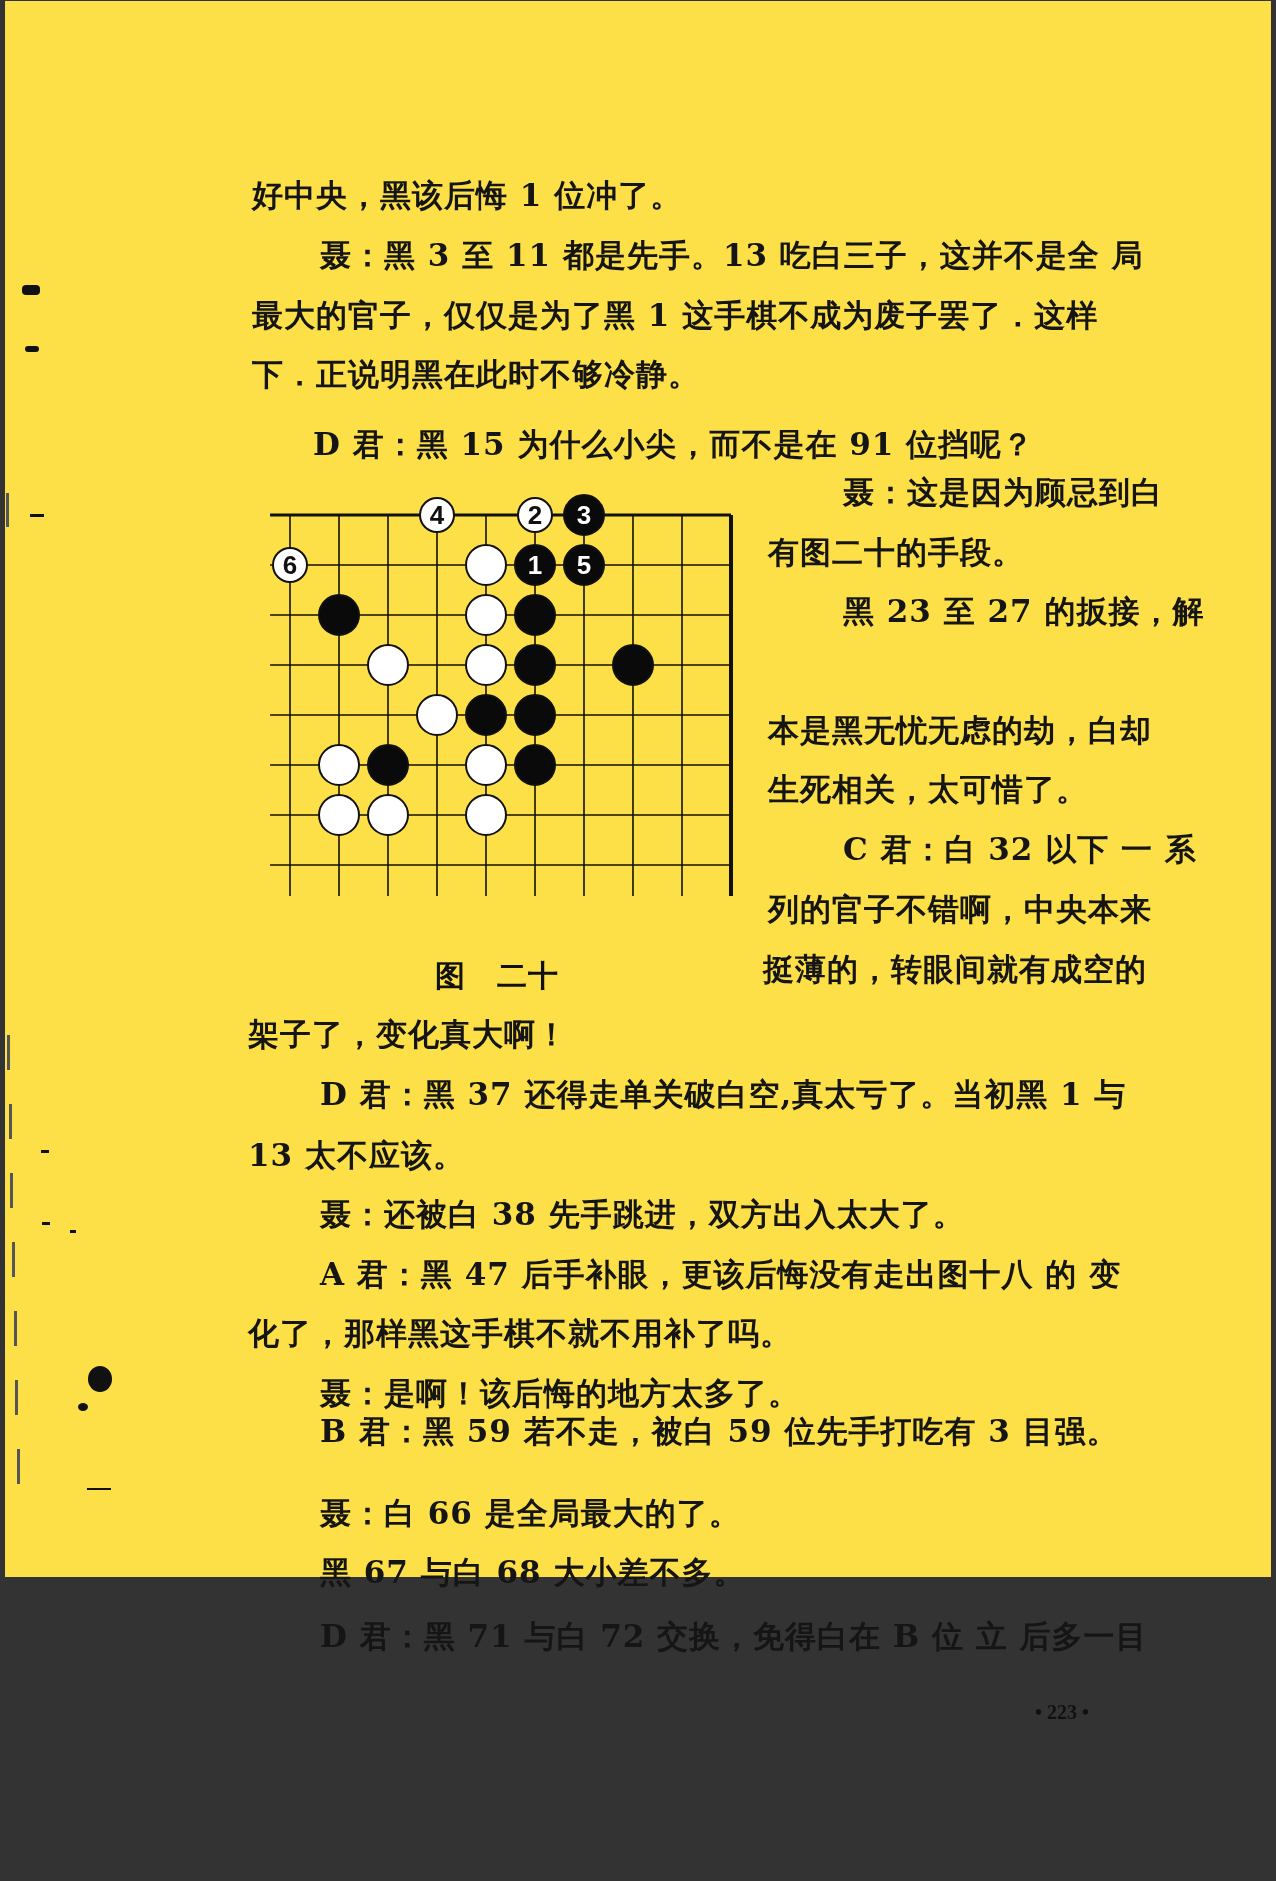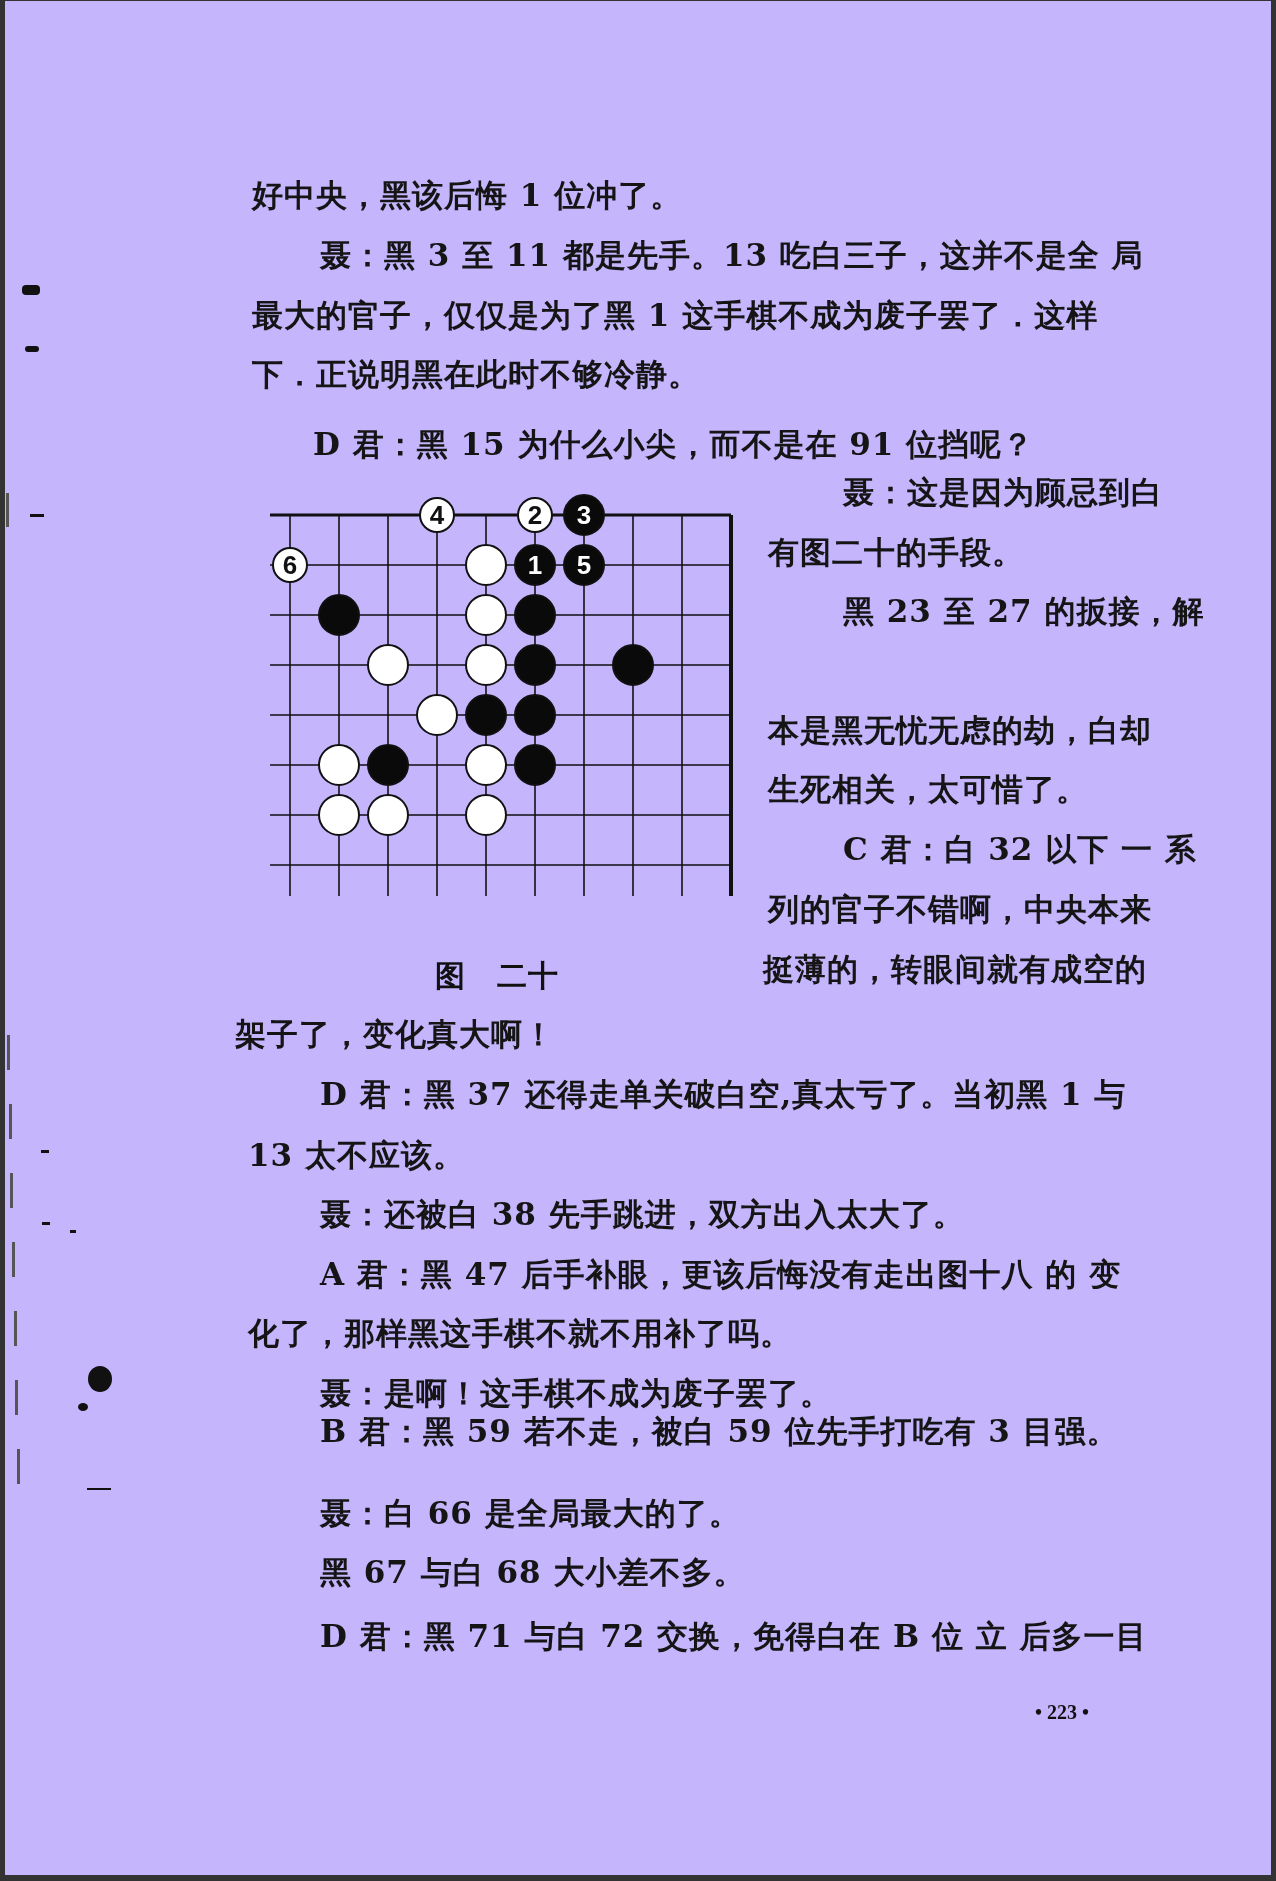--- a/index.html
+++ b/index.html
@@ -3,22 +3,22 @@
   <meta charset="utf-8">
   <style>
     html, body { margin: 0; padding: 0; }
     body {
       width: 1276px; height: 1881px; position: relative; overflow: hidden;
       background: #333333;
       font-family: "DejaVu Serif", "Liberation Serif", serif;
       color: #111;
     }
     .page {
-      position: absolute; left: 5px; top: 1px; width: 1266px; height: 1874px;
-      background: #c4b5fd;
+      position: absolute; left: 5px; top: 1px; width: 1266px; height: 1576px;
+      background: #fde047;
     }
     .line {
       position: absolute; font-size: 31px; line-height: 40px; white-space: nowrap;
       letter-spacing: 1px; font-weight: bold; color: #151515;
     }
     .caption { position: absolute; font-size: 30px; font-weight: bold; letter-spacing: 1px; }
     .pagenum { position: absolute; font-size: 20px; font-weight: bold; font-family: "Liberation Serif", serif; }
     .board { position: absolute; left: 0; top: 0; }
     .mark { position: absolute; background: #111; }
     .edge-line { position: absolute; background: #555; width: 3px; }
@@ -89,27 +89,27 @@
 
   <div class="line" style="left:838px; top:471px;">聂：这是因为顾忌到白</div>
   <div class="line" style="left:763px; top:531px;">有图二十的手段。</div>
   <div class="line" style="left:838px; top:590px;">黑 23 至 27 的扳接，解</div>
   <div class="line" style="left:763px; top:709px;">本是黑无忧无虑的劫，白却</div>
   <div class="line" style="left:763px; top:768px;">生死相关，太可惜了。</div>
   <div class="line" style="left:838px; top:828px;text-align:right;">C 君：白 32 以下 一 系</div>
   <div class="line" style="left:763px; top:888px;">列的官子不错啊，中央本来</div>
   <div class="line" style="left:758px; top:948px;">挺薄的，转眼间就有成空的</div>
 
-  <div class="line" style="left:230px; top:1013px;">架子了，变化真大啊！</div>
+  <div class="line" style="left:243px; top:1013px;">架子了，变化真大啊！</div>
   <div class="line" style="left:315px; top:1073px;">D 君：黑 37 还得走单关破白空,真太亏了。当初黑 1 与</div>
   <div class="line" style="left:243px; top:1134px;">13 太不应该。</div>
   <div class="line" style="left:315px; top:1193px;">聂：还被白 38 先手跳进，双方出入太大了。</div>
   <div class="line" style="left:315px; top:1253px;">A 君：黑 47 后手补眼，更该后悔没有走出图十八 的 变</div>
   <div class="line" style="left:243px; top:1312px;">化了，那样黑这手棋不就不用补了吗。</div>
-  <div class="line" style="left:315px; top:1372px;">聂：是啊！这手棋不成为废子罢了。</div>
+  <div class="line" style="left:315px; top:1372px;">聂：是啊！该后悔的地方太多了。</div>
   <div class="line" style="left:315px; top:1410px;">B 君：黑 59 若不走，被白 59 位先手打吃有 3 目强。</div>
   <div class="line" style="left:315px; top:1492px;">聂：白 66 是全局最大的了。</div>
   <div class="line" style="left:315px; top:1551px;">黑 67 与白 68 大小差不多。</div>
   <div class="line" style="left:315px; top:1615px;">D 君：黑 71 与白 72 交换，免得白在 B 位 立 后多一目</div>
 
   <div class="pagenum" style="left:1030px; top:1700px;">• 223 •</div>
 
   <div class="mark" style="left:17px; top:284px; width:18px; height:10px; border-radius:4px;"></div>
   <div class="mark" style="left:20px; top:345px; width:14px; height:6px; border-radius:3px;"></div>
   <div class="mark" style="left:25px; top:513px; width:14px; height:3px;"></div>

